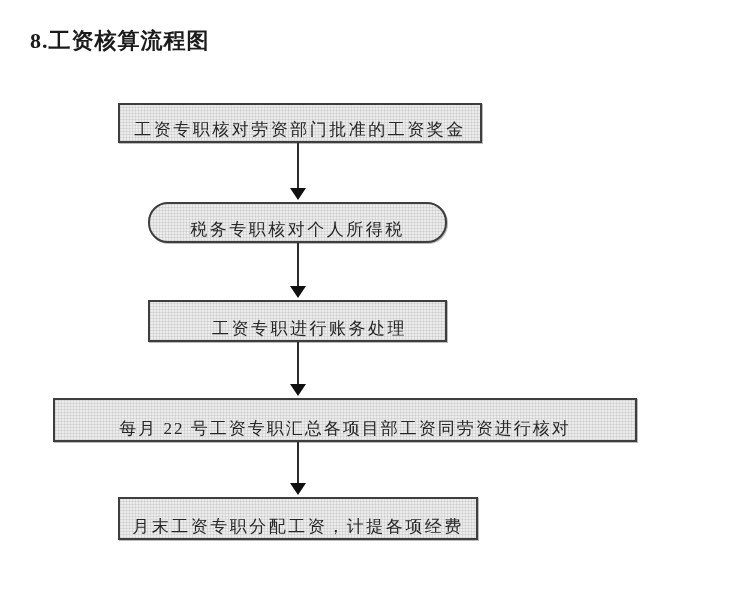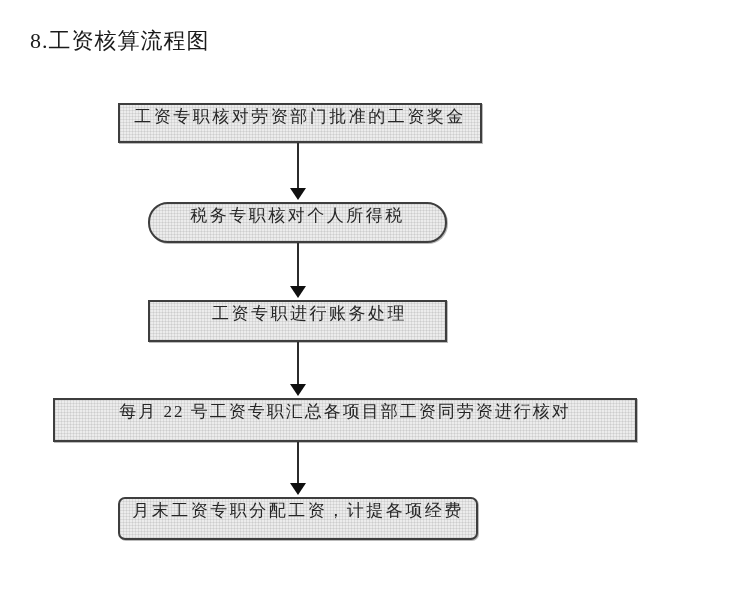--- a/index.html
+++ b/index.html
@@ -14,47 +14,47 @@
     background: #ffffff;
     overflow: hidden;
     font-family: "Liberation Serif", "DejaVu Serif", serif;
   }
   .doc-title {
     position: absolute;
     left: 30px;
     top: 9px;
     font-size: 22px;
     line-height: 27px;
-    font-weight: normal;
+    font-weight: bold;
     color: #1b1b1b;
     letter-spacing: 1px;
     white-space: nowrap;
   }
   .node {
     position: absolute;
     box-sizing: border-box;
     border: 2px solid #3e3e3e;
     box-shadow: 1px 1px 0 rgba(60,60,60,0.35);
     background-color: #ececec;
     background-image:
       repeating-linear-gradient(0deg, rgba(130,130,130,0.16) 0 1px, rgba(0,0,0,0) 1px 3px),
       repeating-linear-gradient(90deg, rgba(130,130,130,0.16) 0 1px, rgba(0,0,0,0) 1px 3px);
     display: flex;
-    align-items: flex-start;
+    align-items: flex-end;
     justify-content: center;
     font-size: 17px;
     color: #262626;
     letter-spacing: 2.5px;
     white-space: nowrap;
   }
   .node-1 { left: 118px; top: 103px; width: 364px; height: 40px; }
   .node-2 { left: 148px; top: 202px; width: 299px; height: 41px; border-radius: 20px; }
   .node-3 { left: 148px; top: 300px; width: 299px; height: 42px; padding-left: 24px; }
   .node-4 { left:  53px; top: 398px; width: 584px; height: 44px; letter-spacing: 2px; }
-  .node-5 { left: 118px; top: 497px; width: 360px; height: 43px; border-radius: 7px; }
+  .node-5 { left: 118px; top: 497px; width: 360px; height: 43px; }
   .arrow {
     position: absolute;
     left: 289px;
     width: 17px;
     display: flex;
     flex-direction: column;
     align-items: center;
   }
   .arrow-1 { top: 143px; height: 57px; }
   .arrow-2 { top: 243px; height: 55px; }

